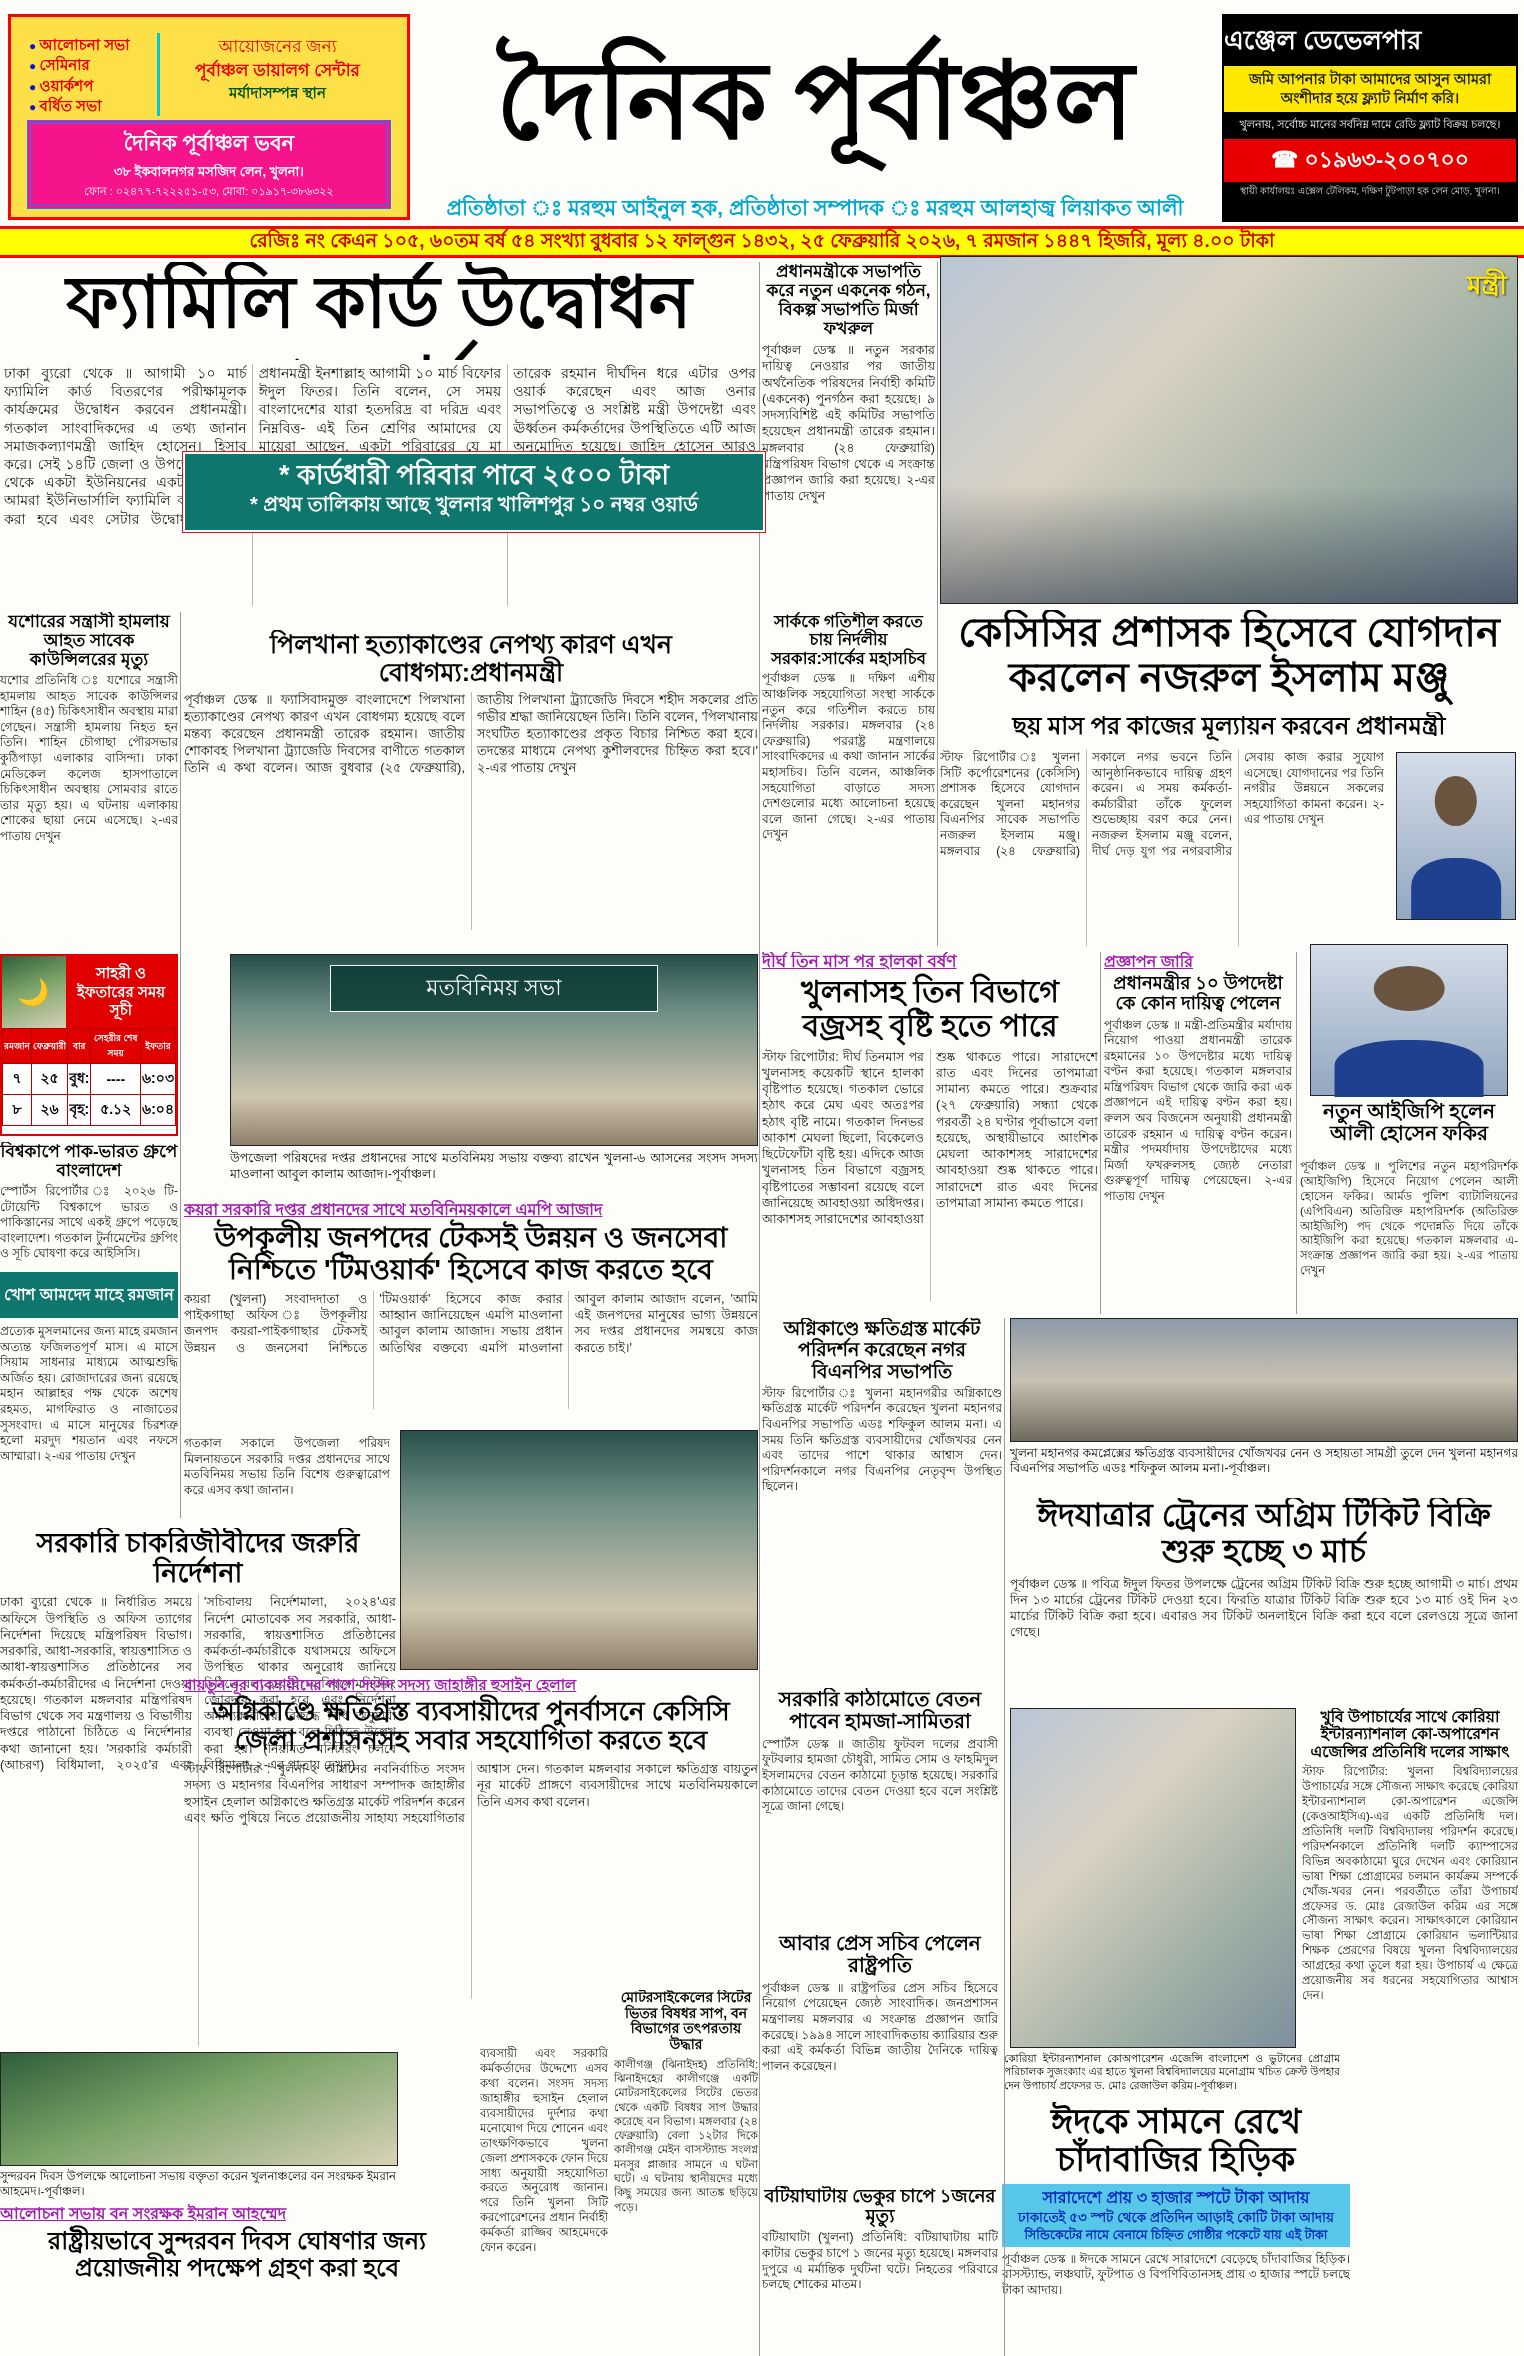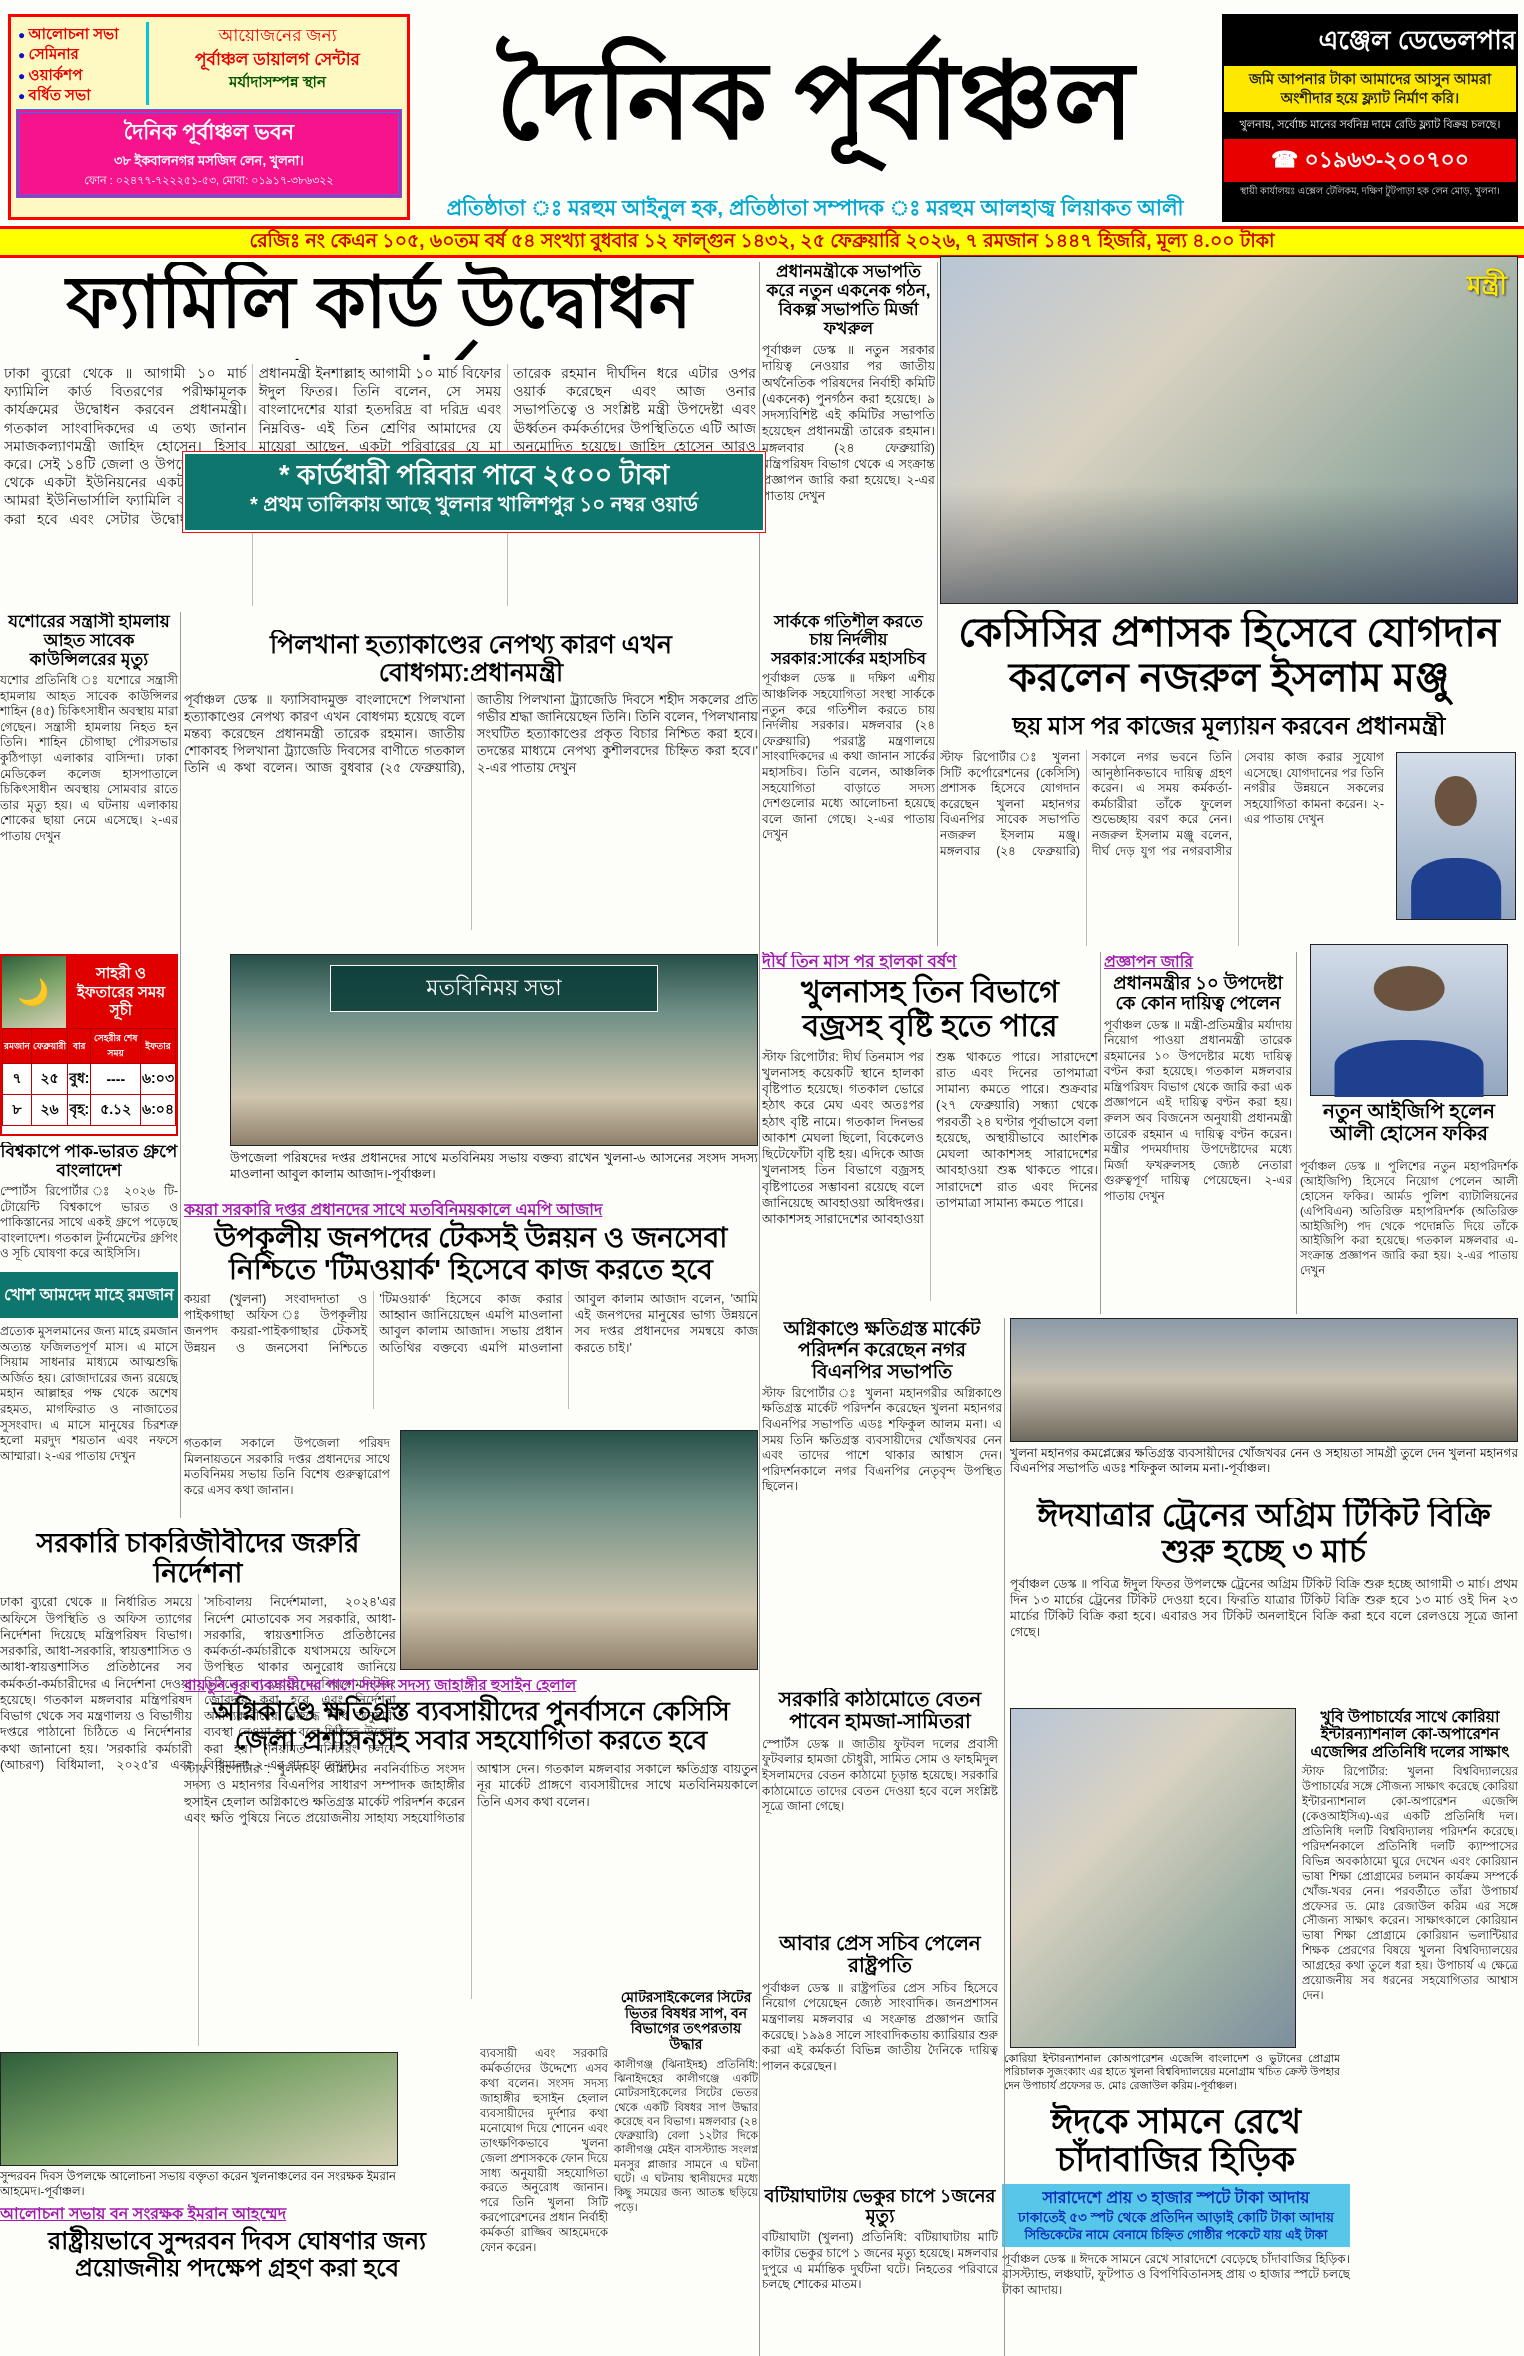--- a/index.html
+++ b/index.html
@@ -25,21 +25,21 @@
   .adlist li::before{content:"● ";color:#1111cc;font-size:12px}
   .redbar{background:#0f766e;color:#fff;font-weight:bold;text-align:center}
   .bluebox{background:#56c7e8;color:#0a2bbb;font-weight:bold;text-align:center;line-height:1.3}
   table.prayer{border-collapse:collapse;width:100%}
   table.prayer th{background:#e00000;color:#fff;font-size:9px;padding:2px 1px;border:1px solid #b00000;font-weight:bold}
   table.prayer td{border:1px solid #c00000;font-size:14px;font-weight:bold;text-align:center;padding:3px 1px;background:#fff}
 </style>
 </head>
 <body>
 
-<div class="abs" style="left:8px;top:14px;width:402px;height:206px;background:#fef9c3;border:3px solid #ff0000;padding:5px">
+<div class="abs" style="left:8px;top:14px;width:402px;height:206px;background:#fde047;border:3px solid #ff0000;padding:16px">
   <div style="display:flex">
     <ul class="adlist" style="margin:2px 0 0 2px;padding:0;width:128px">
       <li>আলোচনা সভা</li>
       <li>সেমিনার</li>
       <li>ওয়ার্কশপ</li>
       <li>বর্ধিত সভা</li>
     </ul>
     <div style="flex:1;text-align:center;border-left:3px solid #00c8d7;padding-left:4px">
       <div style="color:#e80000;font-weight:normal;font-size:17px">আয়োজনের জন্য</div>
       <div style="color:#e80000;font-weight:bold;font-size:17px;line-height:1.2">পূর্বাঞ্চল ডায়ালগ সেন্টার</div>
@@ -51,21 +51,21 @@
     <div style="color:#fff;font-weight:bold;font-size:13px">৩৮ ইকবালনগর মসজিদ লেন, খুলনা।</div>
     <div style="color:#fff;font-size:11px">ফোন : ০২৪৭৭-৭২২২৫১-৫৩, মোবা: ০১৯১৭-৩৮৬৩২২</div>
   </div>
 </div>
 
 <div class="abs" style="left:415px;top:24px;width:800px;height:166px;display:flex;align-items:center;justify-content:center">
   <div style="font-size:108px;font-weight:bold;white-space:nowrap;font-family:'Liberation Serif',serif">দৈনিক পূর্বাঞ্চল</div>
 </div>
 
 <div class="abs" style="left:1222px;top:14px;width:296px;height:208px;background:#000;border:2px solid #000">
-  <div style="color:#fff;font-weight:bold;font-size:26px;text-align:right;padding:4px 0 2px">এঞ্জেল ডেভেলপার</div>
+  <div style="color:#fff;font-weight:bold;font-size:26px;text-align:left;padding:4px 0 2px">এঞ্জেল ডেভেলপার</div>
   <div style="background:#ffe800;color:#222;font-weight:bold;font-size:14.5px;text-align:center;padding:4px 3px;line-height:1.3">জমি আপনার টাকা আমাদের আসুন আমরা অংশীদার হয়ে ফ্ল্যাট নির্মাণ করি।</div>
   <div style="color:#fff;font-size:11px;text-align:center;padding:4px 2px">খুলনায়, সর্বোচ্চ মানের সর্বনিম্ন দামে রেডি ফ্ল্যাট বিক্রয় চলছে।</div>
   <div style="background:#e80000;color:#fff;text-align:center;padding:3px 0;font-weight:bold;font-size:22px">
     <span>☎</span>
     <span>০১৯৬৩-২০০৭০০</span>
   </div>
   <div style="color:#ddd;font-size:9.5px;text-align:center;padding:3px 2px;line-height:1.3">স্থায়ী কার্যালয়ঃ এক্সেল টেলিকম, দক্ষিণ টুটপাড়া হক লেন মোড়, খুলনা।</div>
 </div>
 
 <div class="abs" style="left:415px;top:192px;width:800px;height:30px;text-align:center;font-weight:bold;font-size:21px;color:#00a9d2">প্রতিষ্ঠাতা ঃ মরহুম আইনুল হক, প্রতিষ্ঠাতা সম্পাদক ঃ মরহুম আলহাজ্ব লিয়াকত আলী</div>

